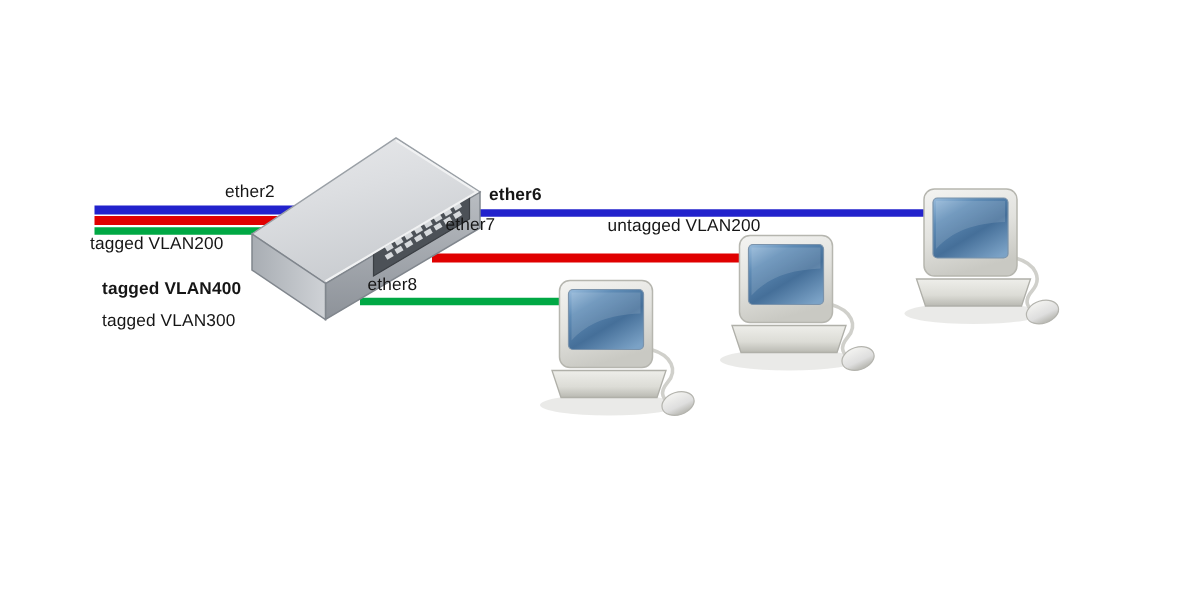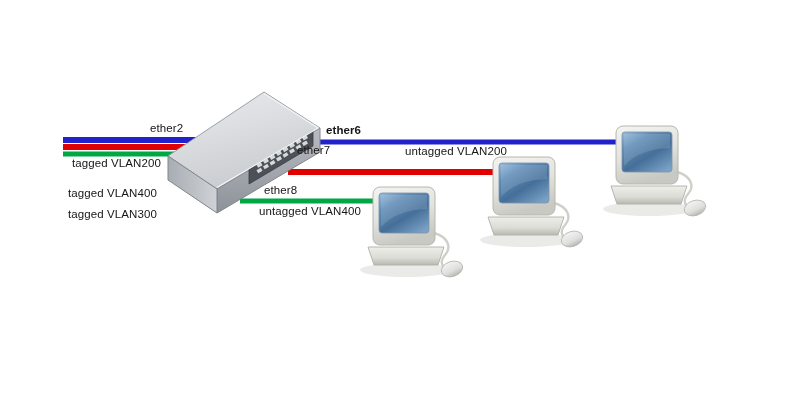--- a/index.html
+++ b/index.html
@@ -151,25 +151,24 @@
       <ellipse cx="92" cy="84" rx="11" ry="7.5" fill="url(#gradMouse)" stroke="#b4b4ae" stroke-width="0.8" transform="rotate(-18 92 84)"></ellipse>
       <path d="M8,62 L84,62 L78,80 L14,80 Z" fill="url(#gradBase)" stroke="#b0b0a9" stroke-width="0.9"></path>
       <rect x="13" y="2" width="62" height="58" rx="7" ry="7" fill="url(#gradBezel)" stroke="#b6b6af" stroke-width="1"></rect>
       <rect x="19" y="8" width="50" height="40" rx="3" ry="3" fill="url(#gradScreen)" stroke="#7b93ab" stroke-width="0.8"></rect>
       <path d="M21,42 C32,30 46,25 67,24 L67,10 L21,10 Z" fill="#ffffff" opacity="0.13"></path>
     </g>
   </svg>
 
   <div class="lbl lbl-port" style="left:150px; top:122px;">ether2</div>
 
-  <div class="lbl lbl-vlan" style="left:72px; top:157px;text-align:right;">tagged VLAN200</div>
+  <div class="lbl lbl-vlan" style="left:60px; top:157px;text-align:right;">tagged VLAN200</div>
   <div class="lbl lbl-vlan" style="left:68px; top:172px;margin-top:36px;">tagged VLAN300</div>
-  <div class="lbl lbl-vlan" style="left:68px; top:187px;">tagged VLAN400</div>
+  <div class="lbl lbl-vlan" style="left:68px; top:187px;font-weight:bold;">tagged VLAN400</div>
 
   <div class="lbl lbl-port" style="left:326px; top:124px;font-weight:bold;">ether6</div>
   <div class="lbl lbl-vlan" style="left:405px; top:145px;">untagged VLAN200</div>
 
   <div class="lbl lbl-port" style="left:297px; top:144px;">ether7</div>
 
-  <div class="lbl lbl-port" style="left:264px; top:184px;">ether8</div>
-  <div class="lbl lbl-vlan" style="left:259px; top:205px;">untagged VLAN400</div>
+  <div class="lbl lbl-port" style="left:245px; top:184px;">ether8</div>
 
 </div>
 
 </body></html>

